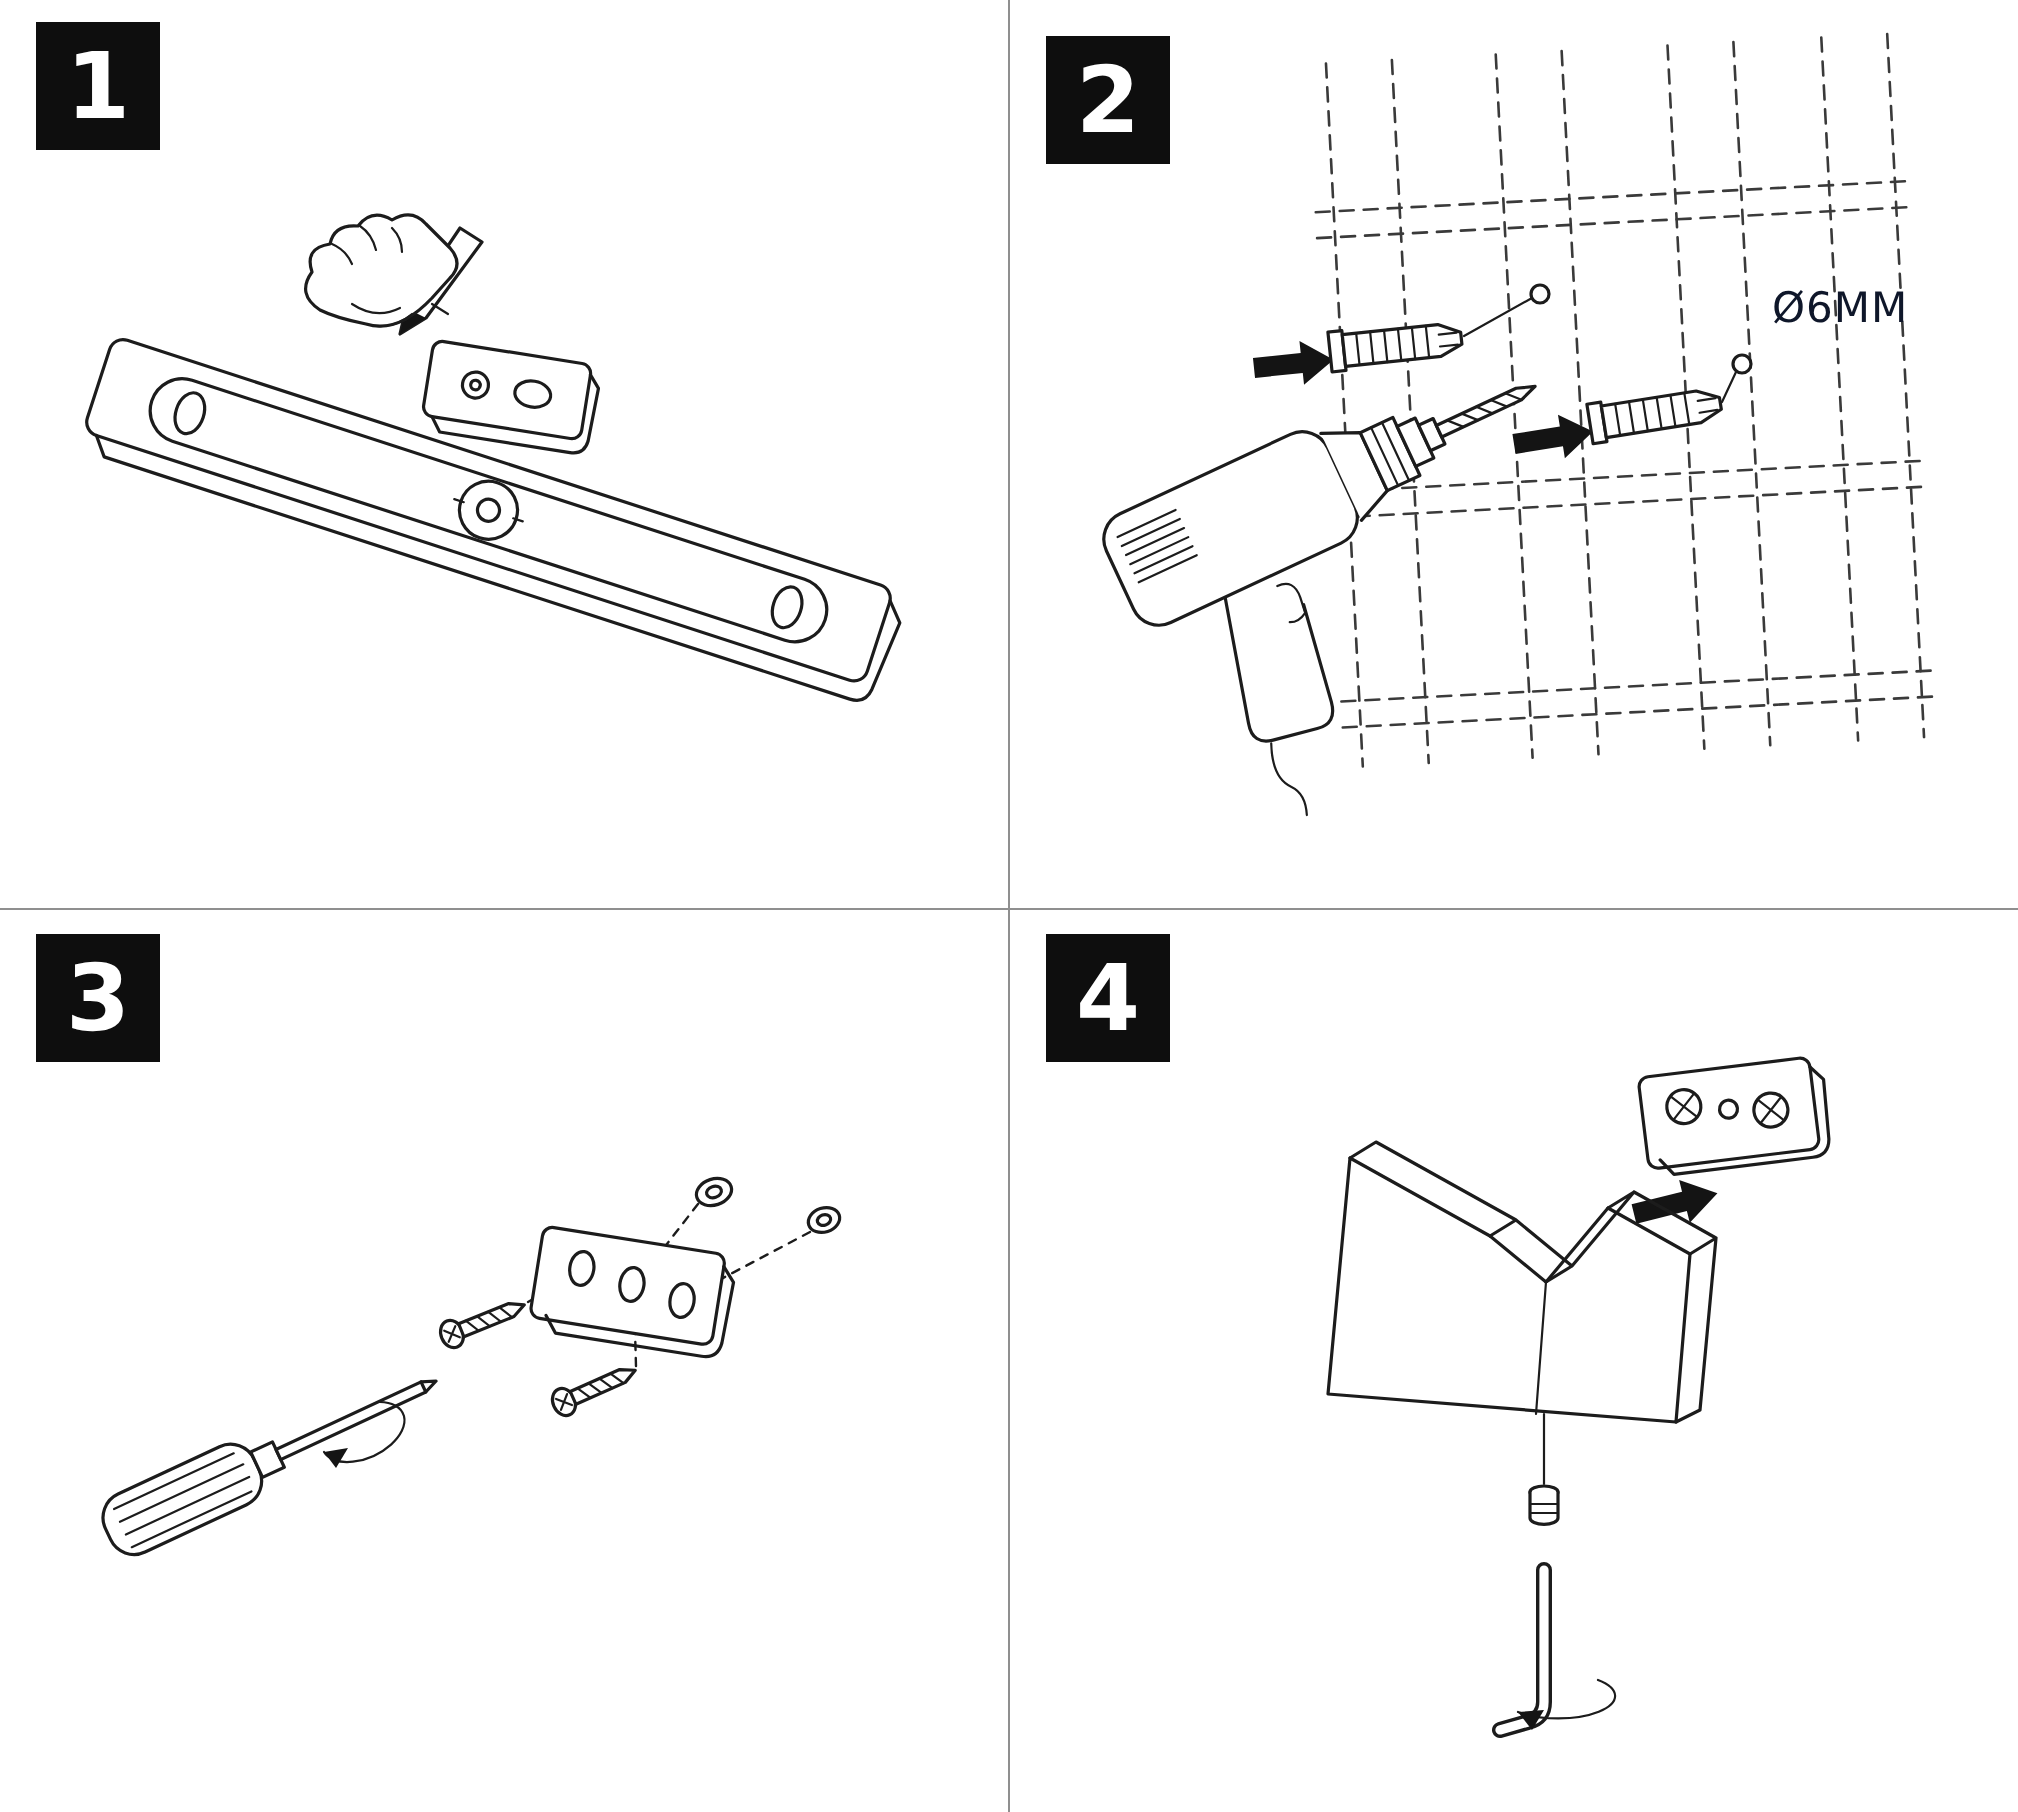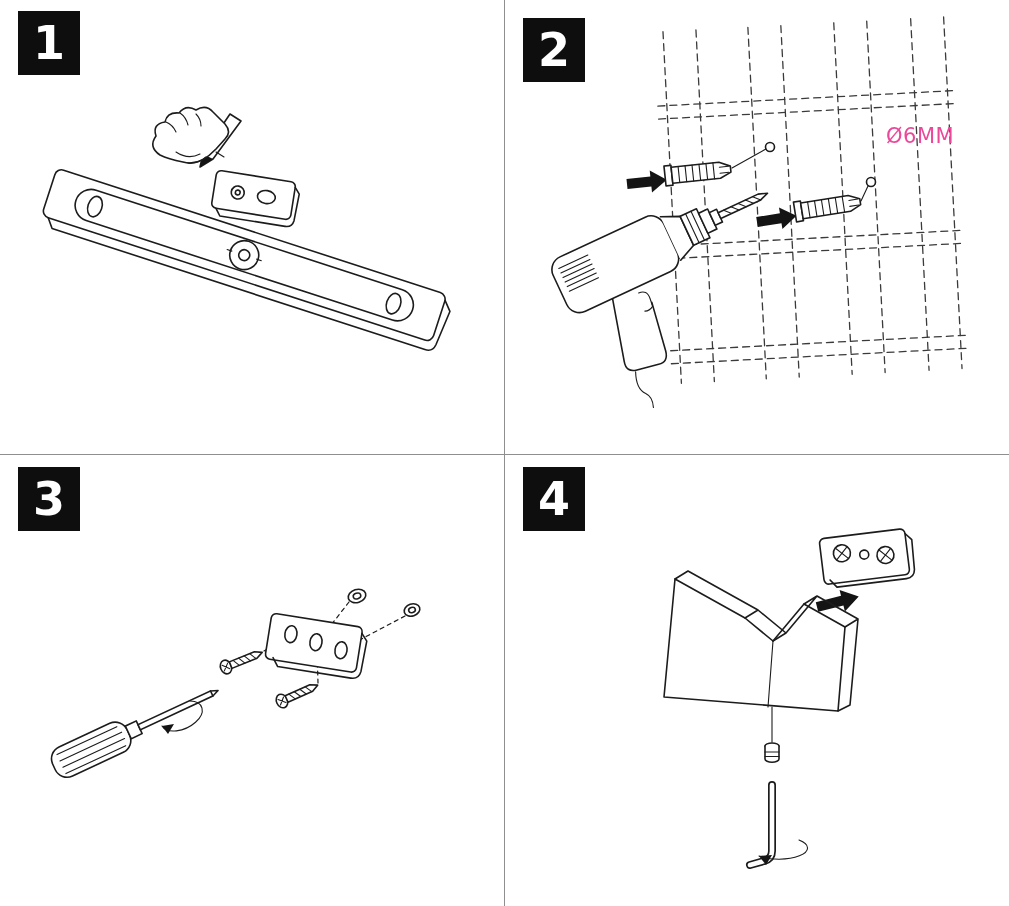--- a/index.html
+++ b/index.html
@@ -28,21 +28,21 @@
   }
   .illus .fillw  { fill:#ffffff; }
   .illus .solid  { fill:#141414; stroke:none; }
   .illus .dash   { stroke-dasharray:7 5; stroke-width:1.3; stroke:#3a3a3a; }
   .illus .dash2  { stroke-dasharray:4 4; stroke-width:1.2; }
   .illus .thin   { stroke-width:1.1; }
   .illus .tube      { stroke-width:8;   stroke:#1c1c1c; }
   .illus .tube-core { stroke-width:4.6; stroke:#ffffff; }
 
   .dim-label {
-    position:absolute; left:381px; top:124px; font-size:21px; color:#ec4899;
+    position:absolute; left:381px; top:142px; font-size:21px; color:#0f172a;
     letter-spacing:0.5px; z-index:2; white-space:nowrap;
   }
 </style>
 </head>
 <body>
 
 <div class="sheet">
 
   <section class="panel" id="panel1">
     <div class="badge">

